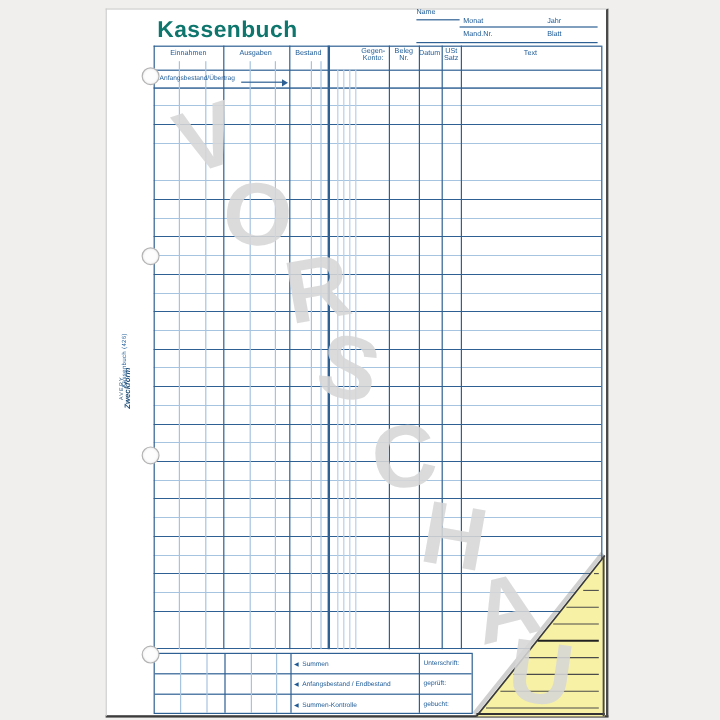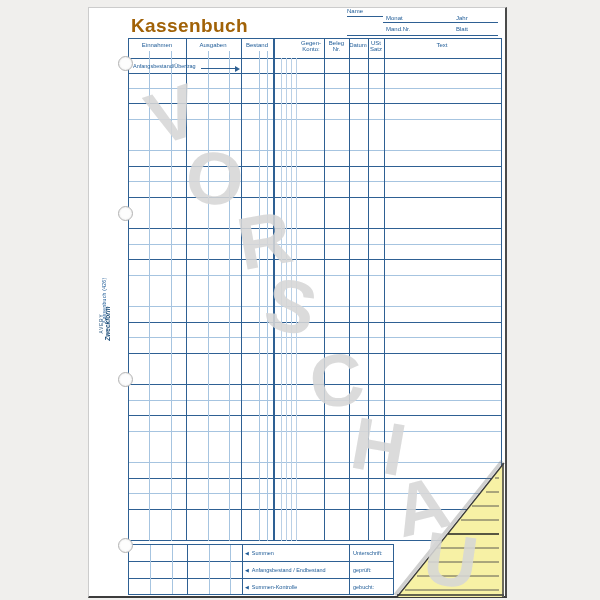--- a/index.html
+++ b/index.html
@@ -13,21 +13,21 @@
     position:absolute;left:88px;top:7px;width:416px;height:588px;
     background:#ffffff;
     border-left:1px solid #cccccc;border-top:1px solid #cccccc;
     border-right:2px solid #4a4a4a;border-bottom:2px solid #3c3c3c;
     z-index:1;
   }
   .lbl{position:absolute;font-size:6px;color:#1d5a96;line-height:1.1;white-space:nowrap;}
   .lbl-wrap{white-space:normal;text-align:center;line-height:1.05;}
   .title{
     position:absolute;left:42px;top:7px;
-    font-size:19px;font-weight:700;letter-spacing:.4px;color:#a16207;
+    font-size:19px;font-weight:700;letter-spacing:.4px;color:#0f766e;
   }
   
   .hline{position:absolute;height:0;border-top:1px solid #2e6093;}
   .vline{position:absolute;width:0;border-left:1px solid #2e6093;}
   .vline-thick{position:absolute;width:0;border-left:2px solid #2e6093;}
   .vline-light{position:absolute;width:0;border-left:1px solid #a6c4e0;}
   .vline-thin{position:absolute;width:0;border-left:1px solid #b9d0e6;}
   .rows{
     position:absolute;left:39px;top:65px;width:373px;height:468px;
     background:repeating-linear-gradient(to bottom,

